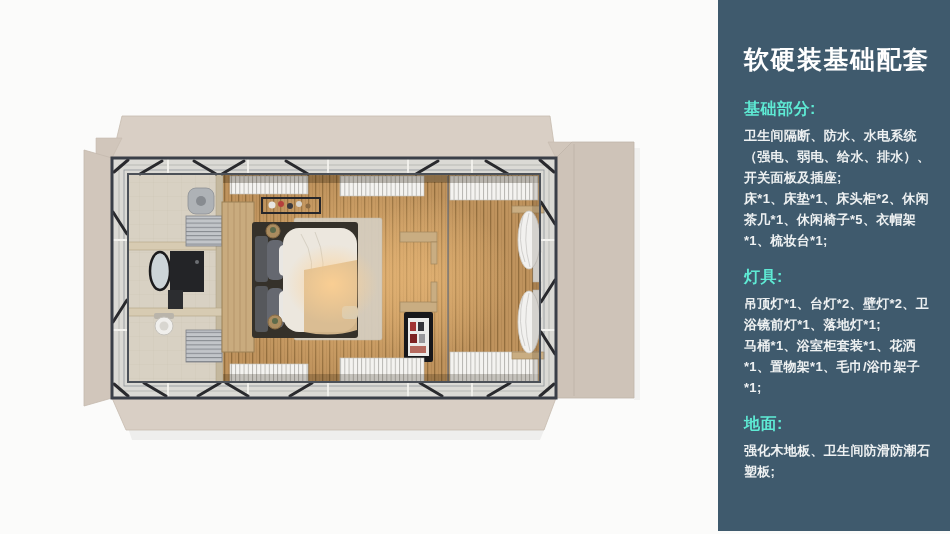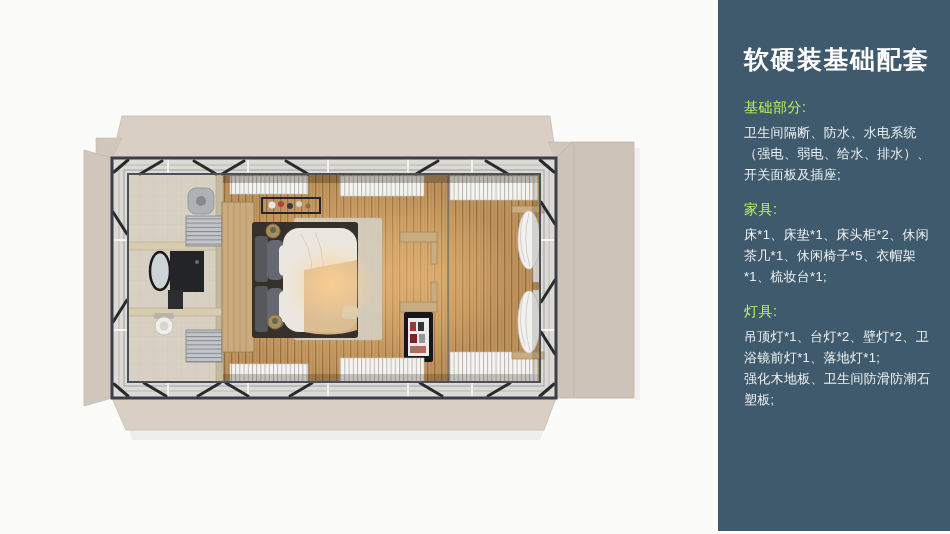--- a/index.html
+++ b/index.html
@@ -13,22 +13,22 @@
     position:absolute;left:718px;top:0;width:232px;height:531px;
     background:var(--sidebar-bg,#3f5a6d);
     color:var(--sidebar-text,#f2f5f6);
     box-sizing:border-box;
     padding:44px 16px 0 26px;
   }
   .sidebar h1{
     font-size:25px;line-height:1.25;font-weight:bold;margin:0 0 24px 0;
     letter-spacing:1.5px;color:#ffffff;white-space:nowrap;
   }
-  .sec h2{font-size:14px;font-weight:normal;margin:16px 0 5px 0;color:#bef264;letter-spacing:.5px;}
-  .sec p{font-size:13px;line-height:21px;margin:0;color:var(--sidebar-text,#eef1f2);letter-spacing:.3px;}
+  .sec h2{font-size:16px;font-weight:bold;margin:16px 0 5px 0;color:#5eead4;letter-spacing:.5px;}
+  .sec p{font-size:13px;line-height:21px;margin:0;color:var(--sidebar-text,#eef1f2);letter-spacing:.3px;font-weight:bold;}
   svg .flap{fill:var(--flap,#d9cfc5);}
   svg .flap-side{fill:var(--flap-side,#d1c6bb);}
   svg .flap-right{fill:var(--flap-right,#cec3b8);}
   svg .band{fill:var(--band,#dbdad5);}
   svg .slatrect{stroke:#c6c5c1;stroke-width:.6;}
   svg .shelfwood{fill:#c9ad82;stroke:#a2875d;stroke-width:.7;}
 </style>
 </head>
 <body>
 
@@ -226,25 +226,26 @@
 </svg>
 </div>
 
 <aside class="sidebar">
   <h1>软硬装基础配套</h1>
   <div class="sec">
     <h2>基础部分:</h2>
     <p>卫生间隔断、防水、水电系统（强电、弱电、给水、排水）、开关面板及插座;</p>
   </div>
   <div class="sec">
-    <h2>家具:</h2>
     <p>床*1、床垫*1、床头柜*2、休闲茶几*1、休闲椅子*5、衣帽架*1、梳妆台*1;</p>
   </div>
   <div class="sec">
     <h2>灯具:</h2>
     <p>吊顶灯*1、台灯*2、壁灯*2、卫浴镜前灯*1、落地灯*1;</p>
   </div>
   <div class="sec">
-  </div>
-  <div class="sec">
+    <p>马桶*1、浴室柜套装*1、花洒*1、置物架*1、毛巾/浴巾架子*1;</p>
+  </div>
+  <div class="sec">
+    <h2>地面:</h2>
     <p>强化木地板、卫生间防滑防潮石塑板;</p>
   </div>
 </aside>
 
 </body></html>

